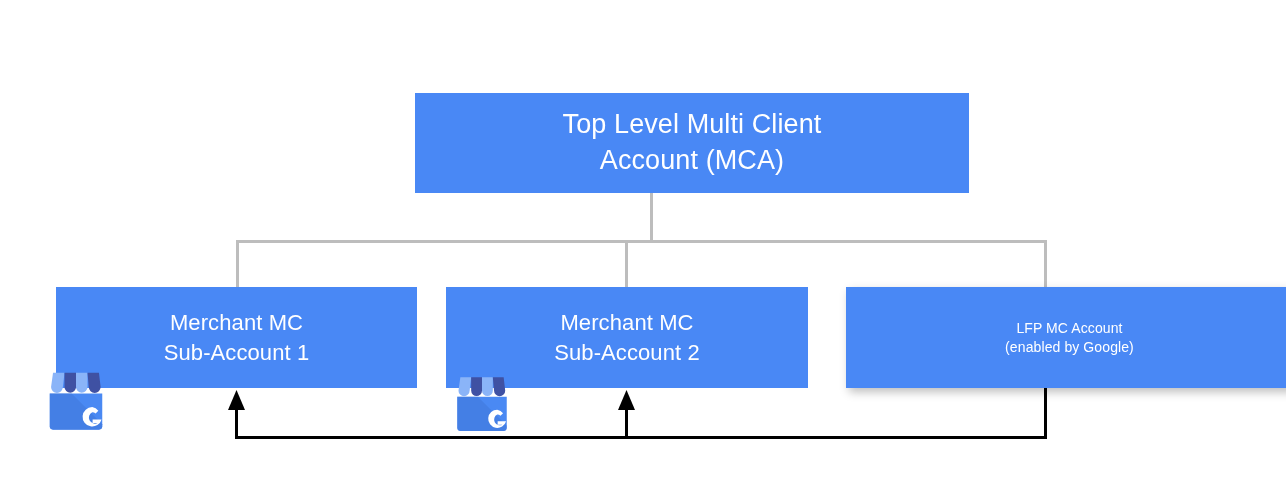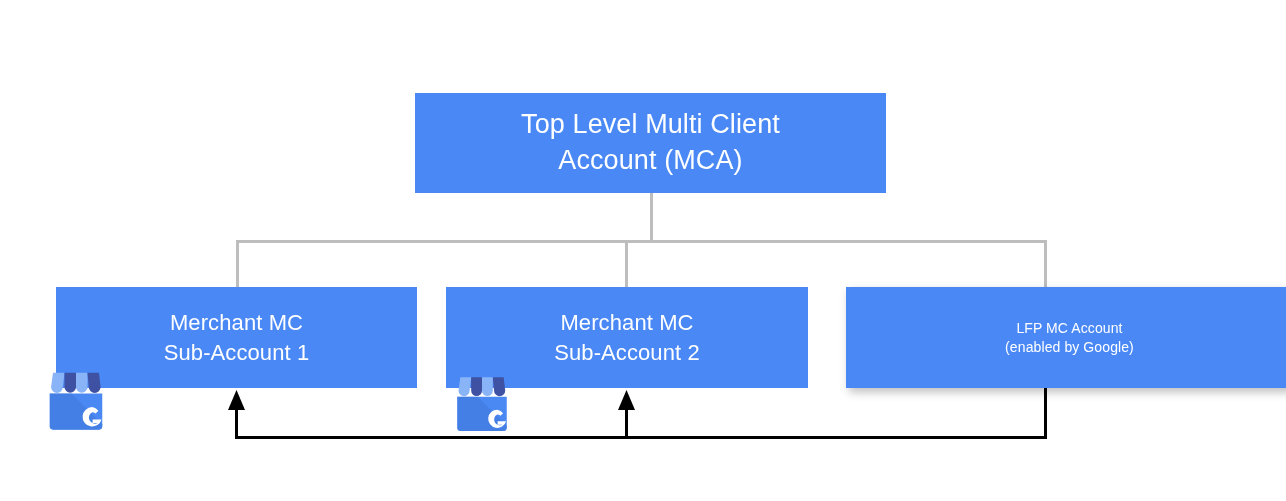--- a/index.html
+++ b/index.html
@@ -35,21 +35,21 @@
   }
   .node .label {
     display: block;
     white-space: pre-line;
     padding: 0 10px;
   }
 
   #node-top {
     left: 415px;
     top: 93px;
-    width: 471px;
+    width: 554px;
     height: 100px;
     font-size: 27px;
   }
   #node-sub1 {
     left: 56px;
     top: 287px;
     width: 361px;
     height: 101px;
     font-size: 22px;
   }

